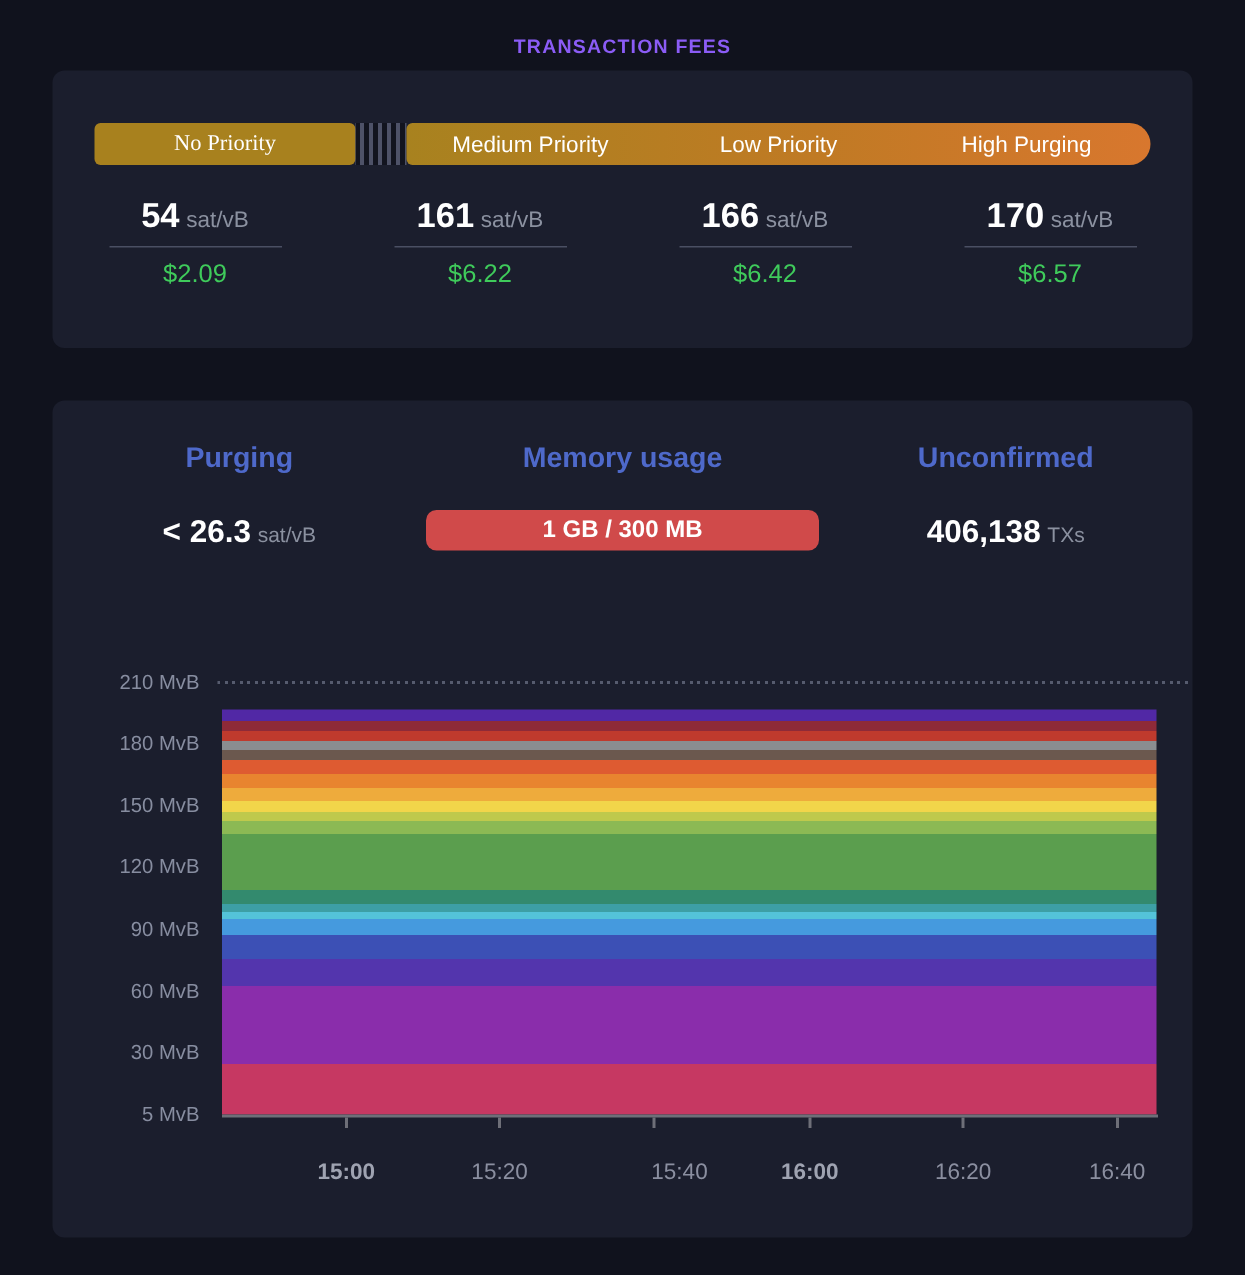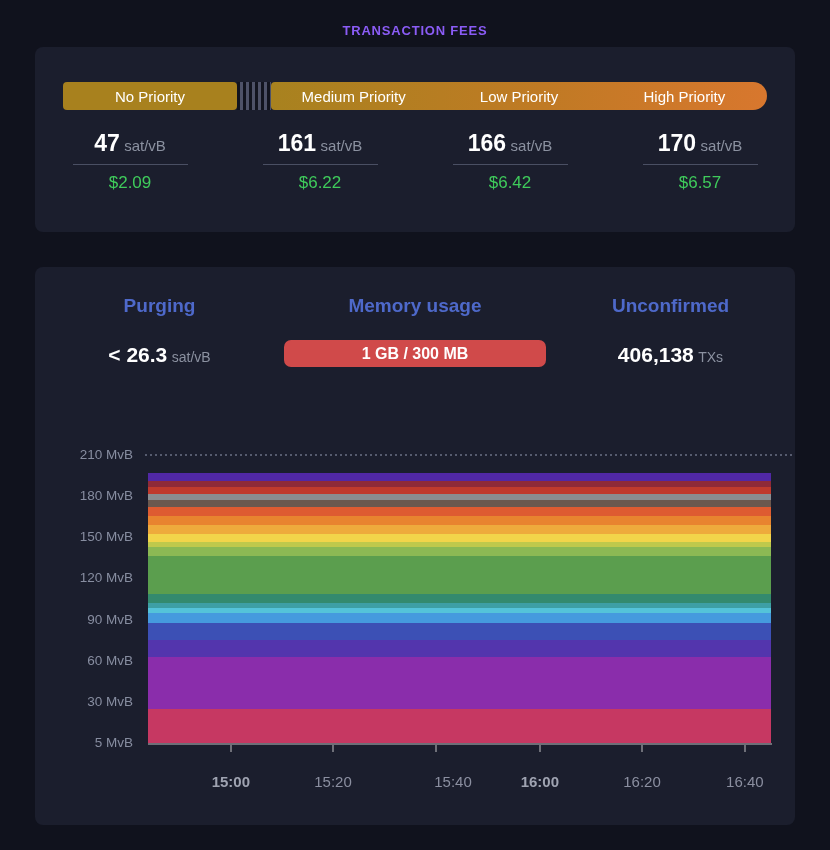--- a/index.html
+++ b/index.html
@@ -11,21 +11,21 @@
     color:#8b5cf6; font-size:13px; font-weight:bold; letter-spacing:.8px; }
 
   .card { position:absolute; left:35px; width:760px; background:#1b1e2d; border-radius:8px; }
   .card-fees { top:47px; height:185px; }
   .card-mempool { top:267px; height:558px; }
 
   
   .priority-row { position:absolute; top:35px; left:28px; right:28px; height:28px; display:flex; }
   .prio-badge { width:174px; height:28px; background:#a8811e; border-radius:4px;
     display:flex; align-items:center; justify-content:center;
-    color:#fff; font-size:15px; }
+    color:#fff; font-size:15px;font-family:Liberation Serif, serif; }
   .prio-stripes { width:34px; height:28px; margin:0 0;
     background:repeating-linear-gradient(to right,#12141f 0px,#12141f 3px,#4e5268 3px,#4e5268 6px); }
   .prio-gradient { flex:1; height:28px;
     background:linear-gradient(90deg,#a8821f 0%,#c07a24 55%,#d8772e 100%);
     border-radius:4px 14px 14px 4px; display:flex; }
   .prio-gradient .seg { flex:1; display:flex; align-items:center; justify-content:center;
     color:#fff; font-size:15px; }
 
   
   .fee-row { position:absolute; top:83px; left:0; right:0; display:flex; }
@@ -75,29 +75,29 @@
       </div>
       <div class="prio-stripes"></div>
       <div class="prio-gradient">
         <div class="seg">
           <span>Medium Priority</span>
         </div>
         <div class="seg">
           <span>Low Priority</span>
         </div>
         <div class="seg">
-          <span>High Priority</span>
+          <span>High Purging</span>
         </div>
       </div>
     </div>
 
     <div class="fee-row">
       <div class="fee-col">
         <div class="fee-rate">
-          <span class="fee-num">47</span>
+          <span class="fee-num">54</span>
           <span class="fee-unit">sat/vB</span>
         </div>
         <div class="fee-divider"></div>
         <div class="fee-price">$2.09</div>
       </div>
       <div class="fee-col">
         <div class="fee-rate">
           <span class="fee-num">161</span>
           <span class="fee-unit">sat/vB</span>
         </div>

